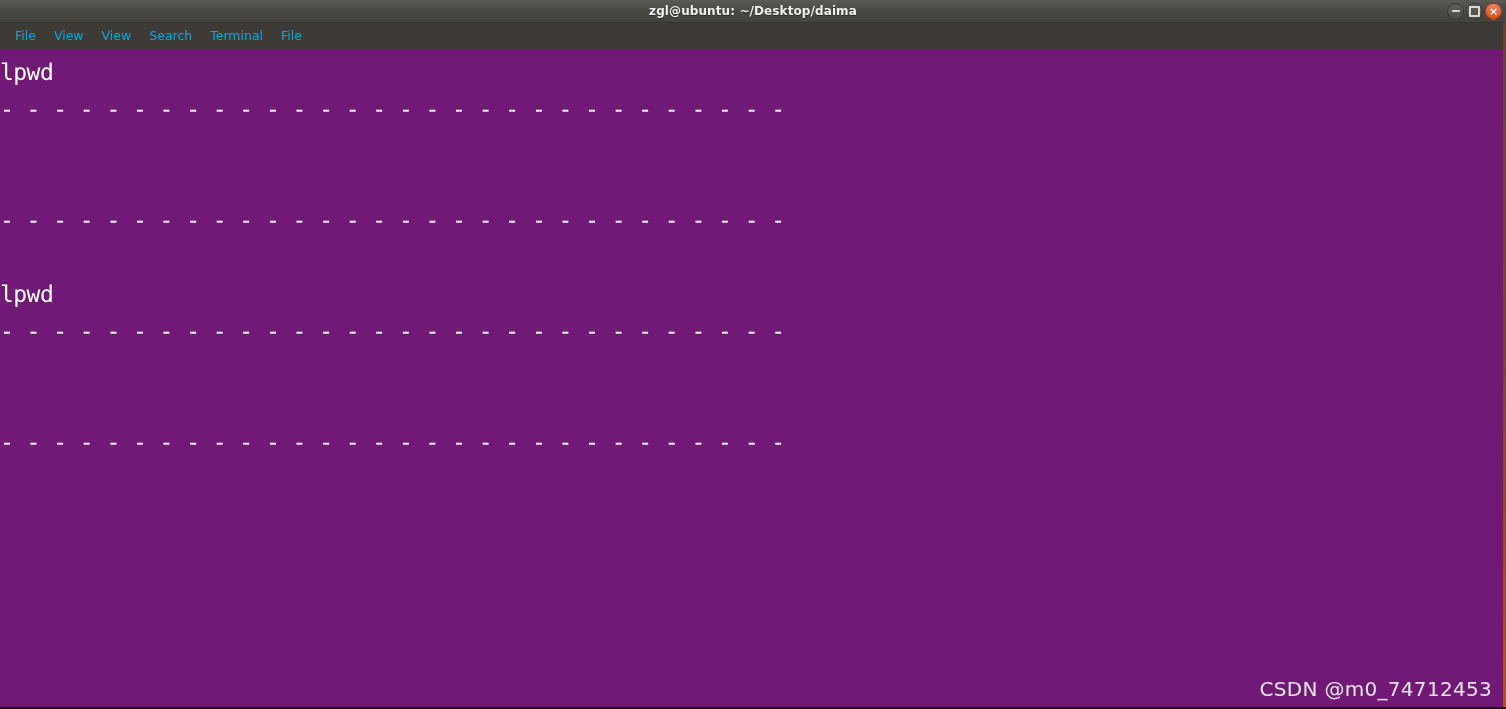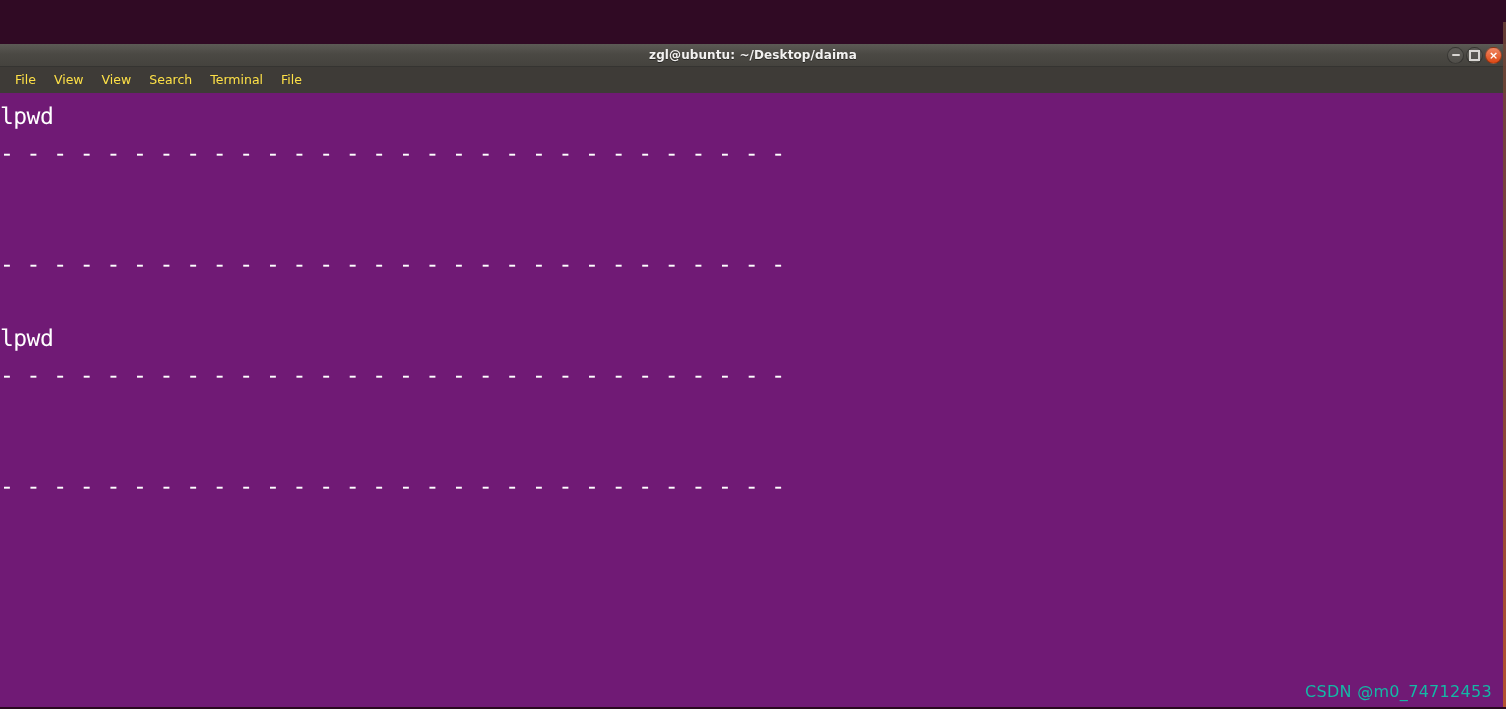--- a/index.html
+++ b/index.html
@@ -27,21 +27,20 @@
   
   .titlebar {
     position: relative;
     height: 22px;
     background: linear-gradient(to bottom, #5c5a55 0%, #4b4944 45%, #45433e 100%);
     border-bottom: 1px solid #353431;
     display: flex;
     align-items: center;
     justify-content: center;
     user-select: none;
-    margin-top: 44px;
   }
   .titlebar-title {
     font-family: "DejaVu Sans", sans-serif;
     font-size: 12px;
     font-weight: bold;
     color: #f2f1f0;
     letter-spacing: 0.1px;
     text-shadow: 0 1px 0 rgba(0,0,0,0.45);
     white-space: nowrap;
   }
@@ -101,21 +100,21 @@
     background: #3e3b37;
     display: flex;
     align-items: center;
     padding-left: 6px;
     box-sizing: border-box;
     user-select: none;
   }
   .menu-item {
     font-family: "DejaVu Sans", sans-serif;
     font-size: 12.5px;
-    color: #fde047;
+    color: #0ea5e9;
     padding: 2px 9px 3px 9px;
     white-space: nowrap;
     cursor: default;
   }
 
   
   .terminal {
     position: relative;
     height: 661px;
     background: #701a75;
@@ -166,22 +165,22 @@
     background: #2a0820;
     pointer-events: none;
   }
 
   
   .watermark {
     position: absolute;
     right: 14px;
     bottom: 8px;
     font-family: "DejaVu Sans", sans-serif;
-    font-size: 16px;
-    color: #14b8a6;
+    font-size: 20px;
+    color: #e5e5e5;
     letter-spacing: 0.3px;
     user-select: none;
     pointer-events: none;
   }
 </style>
 </head>
 <body>
 
 <div class="window">
 

